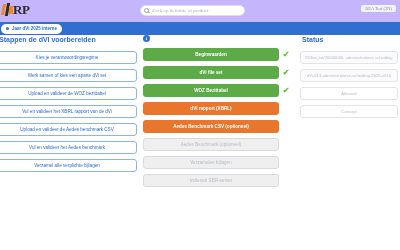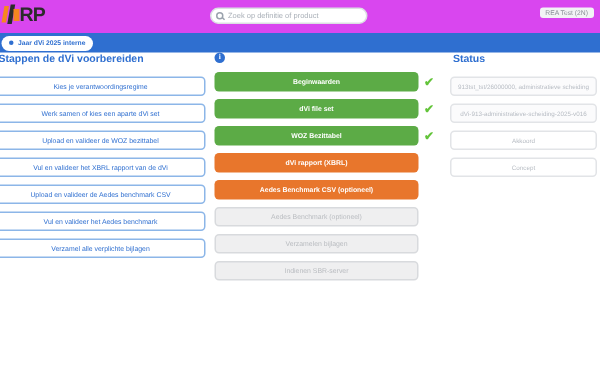--- a/index.html
+++ b/index.html
@@ -7,22 +7,22 @@
     width: 400px; height: 250px;
     background: #ffffff;
     font-family: "Liberation Sans", sans-serif;
     overflow: hidden;
   }
   .app { position: relative; width: 400px; height: 250px; background: #fff; }
 
   
   .header {
     position: absolute; top: 0; left: 0; right: 0; height: 22px;
-    background: #d946ef;
-    display: flex; align-items: center;
+    background: #c4b5fd;
+    display: flex; align-items: center; font-family: Liberation Serif, serif;
   }
   .logo-wrap {
     position: absolute; left: 2px; top: 1px;
     display: flex; align-items: center; height: 16px;
   }
   .logo-mark {
     width: 11px; height: 13px;
     position: relative; margin-right: 0px;
   }
   .logo-mark .bar {

